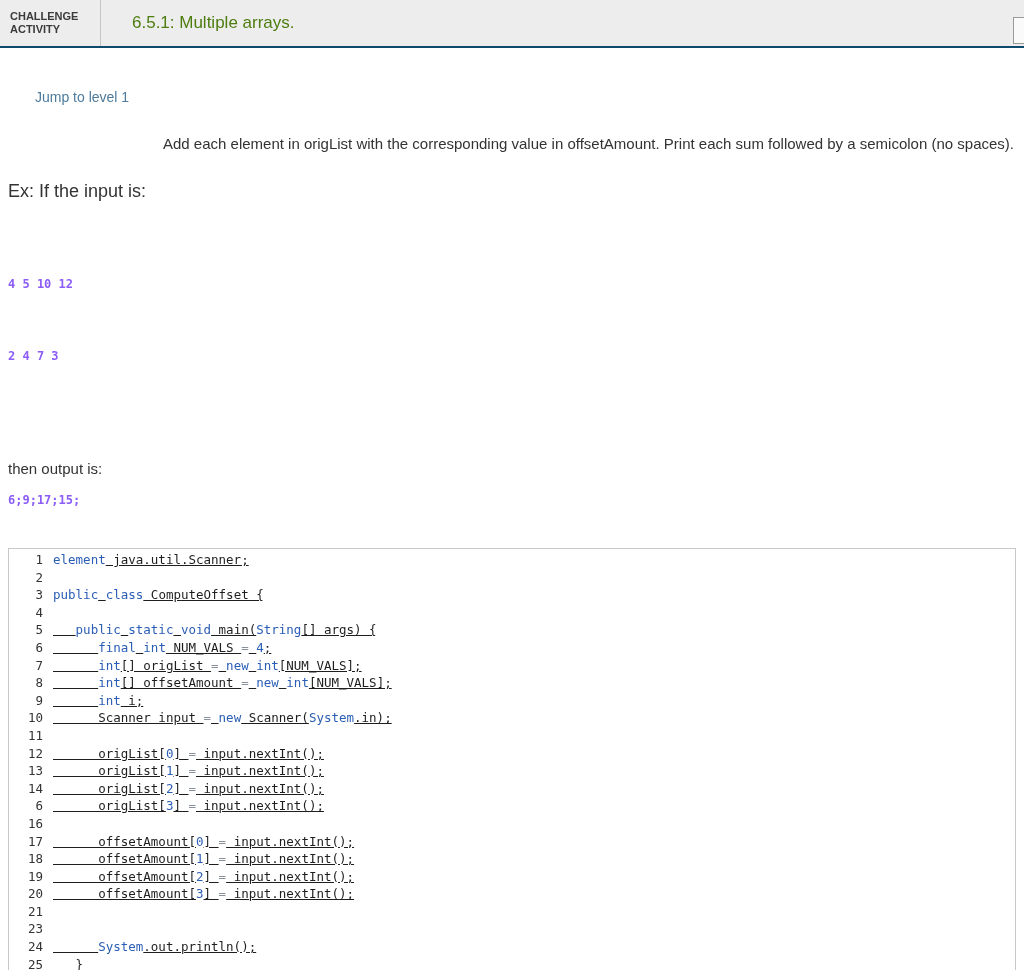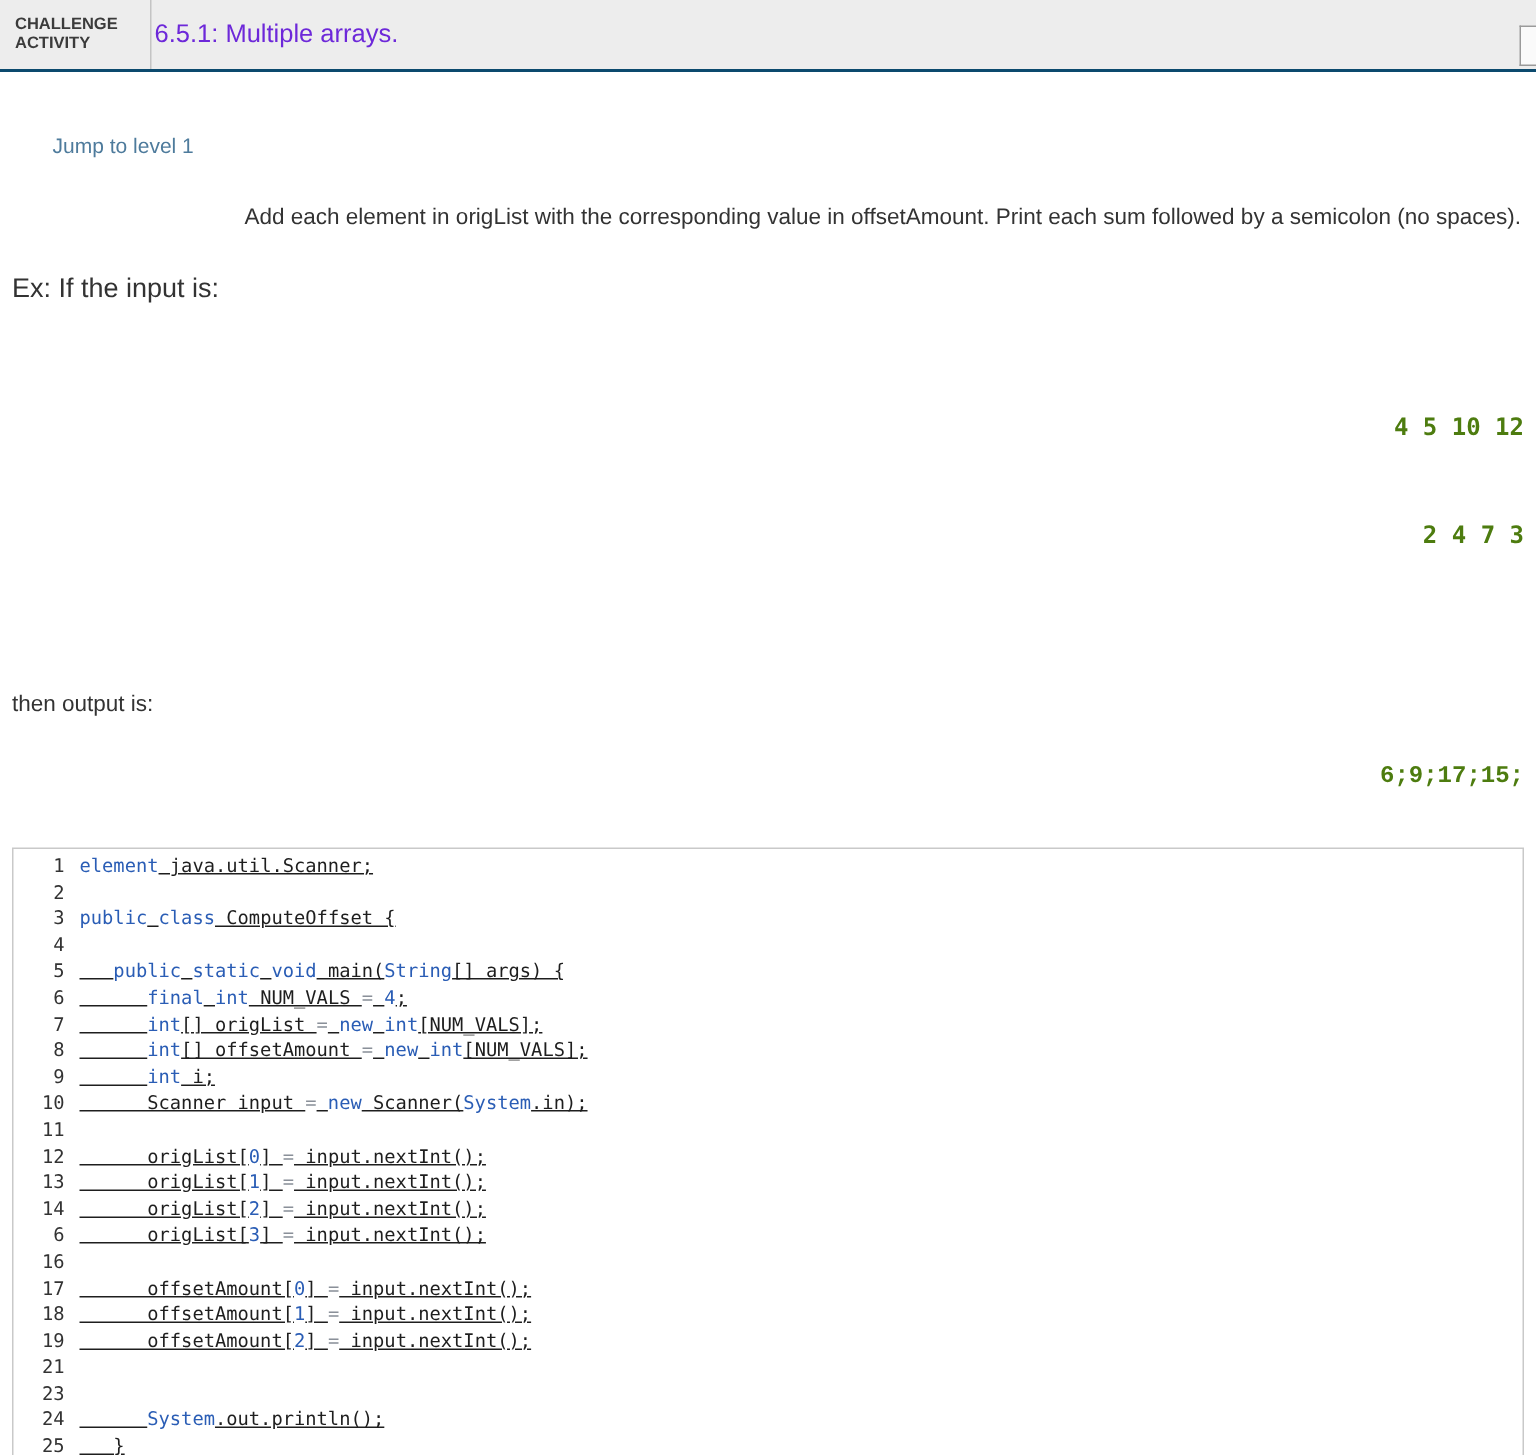--- a/index.html
+++ b/index.html
@@ -18,44 +18,44 @@
     border-bottom:2px solid #0c4a6e;
     display:flex; align-items:center;
     position:relative;
   }
   .badge {
     margin-left:10px; width:82px;
     font-size:11px; font-weight:bold;
     color:#3b3b3b; line-height:13px;
   }
   .topbar-divider { width:1px; align-self:stretch; background:#c4c4c4; margin-left:8px; }
-  .topbar-title { margin-left:2px; font-size:17px; color:#6d28d9;text-align:right; }
+  .topbar-title { margin-left:31px; font-size:17px; color:#4d7c0f;text-align:right; }
   .edge-box {
     position:absolute; right:0; top:17px;
     width:11px; height:27px;
     background:#fafafa; border:1px solid #9a9a9a; border-right:none;
     cursor:pointer;
   }
 
   
   .jump-link {
     display:inline-block; margin:41px 0 0 35px;
     font-size:14px; color:var(--link,#4e7b9c);
     text-decoration:none; cursor:pointer;
   }
   .instructions { margin:29px 10px 0 8px; font-size:15px; color:#333333;text-align:right; }
   .ex-intro { margin:29px 8px 0 8px; font-size:18px; color:#333333; }
   .io-block {
     margin:0 8px; font-family:"DejaVu Sans Mono", monospace;
-    font-weight:bold; font-size:16px; line-height:24px;
-    color:#4d7c0f; white-space:pre;text-align:right;
+    font-weight:bold; font-size:12px; line-height:24px;
+    color:#8b5cf6; white-space:pre;
   }
   .io-input { margin-top:22px; }
   .then-output { margin:44px 8px 0 8px; font-size:15px; color:#333333; }
-  .io-output { margin-top:27px;font-family:Liberation Mono, monospace; }
+  .io-output { margin-top:11px; }
 
   
   .editor {
     margin:36px 8px 0 8px;
     border:1px solid #c9c9c9;
     background:#ffffff;
     padding:2px 0;
     cursor:text;
   }
   .code-row {
@@ -117,20 +117,21 @@
       <div class="code-row"><span class="gutter">10</span><span class="code-text"><span class="tk-pl">      Scanner input </span><span class="tk-op">=</span><span class="tk-pl"> </span><span class="tk-k">new</span><span class="tk-pl"> Scanner(</span><span class="tk-t">System</span><span class="tk-pl">.in);</span></span></div>
       <div class="code-row"><span class="gutter">11</span><span class="code-text"></span></div>
       <div class="code-row"><span class="gutter">12</span><span class="code-text"><span class="tk-pl">      origList[</span><span class="tk-num">0</span><span class="tk-pl">] </span><span class="tk-op">=</span><span class="tk-pl"> input.nextInt();</span></span></div>
       <div class="code-row"><span class="gutter">13</span><span class="code-text"><span class="tk-pl">      origList[</span><span class="tk-num">1</span><span class="tk-pl">] </span><span class="tk-op">=</span><span class="tk-pl"> input.nextInt();</span></span></div>
       <div class="code-row"><span class="gutter">14</span><span class="code-text"><span class="tk-pl">      origList[</span><span class="tk-num">2</span><span class="tk-pl">] </span><span class="tk-op">=</span><span class="tk-pl"> input.nextInt();</span></span></div>
       <div class="code-row"><span class="gutter">6</span><span class="code-text"><span class="tk-pl">      origList[</span><span class="tk-num">3</span><span class="tk-pl">] </span><span class="tk-op">=</span><span class="tk-pl"> input.nextInt();</span></span></div>
       <div class="code-row"><span class="gutter">16</span><span class="code-text"></span></div>
       <div class="code-row"><span class="gutter">17</span><span class="code-text"><span class="tk-pl">      offsetAmount[</span><span class="tk-num">0</span><span class="tk-pl">] </span><span class="tk-op">=</span><span class="tk-pl"> input.nextInt();</span></span></div>
       <div class="code-row"><span class="gutter">18</span><span class="code-text"><span class="tk-pl">      offsetAmount[</span><span class="tk-num">1</span><span class="tk-pl">] </span><span class="tk-op">=</span><span class="tk-pl"> input.nextInt();</span></span></div>
       <div class="code-row"><span class="gutter">19</span><span class="code-text"><span class="tk-pl">      offsetAmount[</span><span class="tk-num">2</span><span class="tk-pl">] </span><span class="tk-op">=</span><span class="tk-pl"> input.nextInt();</span></span></div>
+      <div class="code-row"><span class="gutter">20</span><span class="code-text"><span class="tk-pl">      offsetAmount[</span><span class="tk-num">3</span><span class="tk-pl">] </span><span class="tk-op">=</span><span class="tk-pl"> input.nextInt();</span></span></div>
       <div class="code-row"><span class="gutter">21</span><span class="code-text"></span></div>
       <div class="code-row"><span class="gutter">23</span><span class="code-text"></span></div>
       <div class="code-row"><span class="gutter">24</span><span class="code-text"><span class="tk-pl">      </span><span class="tk-t">System</span><span class="tk-pl">.out.println();</span></span></div>
       <div class="code-row"><span class="gutter">25</span><span class="code-text"><span class="tk-pl">   }</span></span></div>
     </div>
 
   
 
   
 

